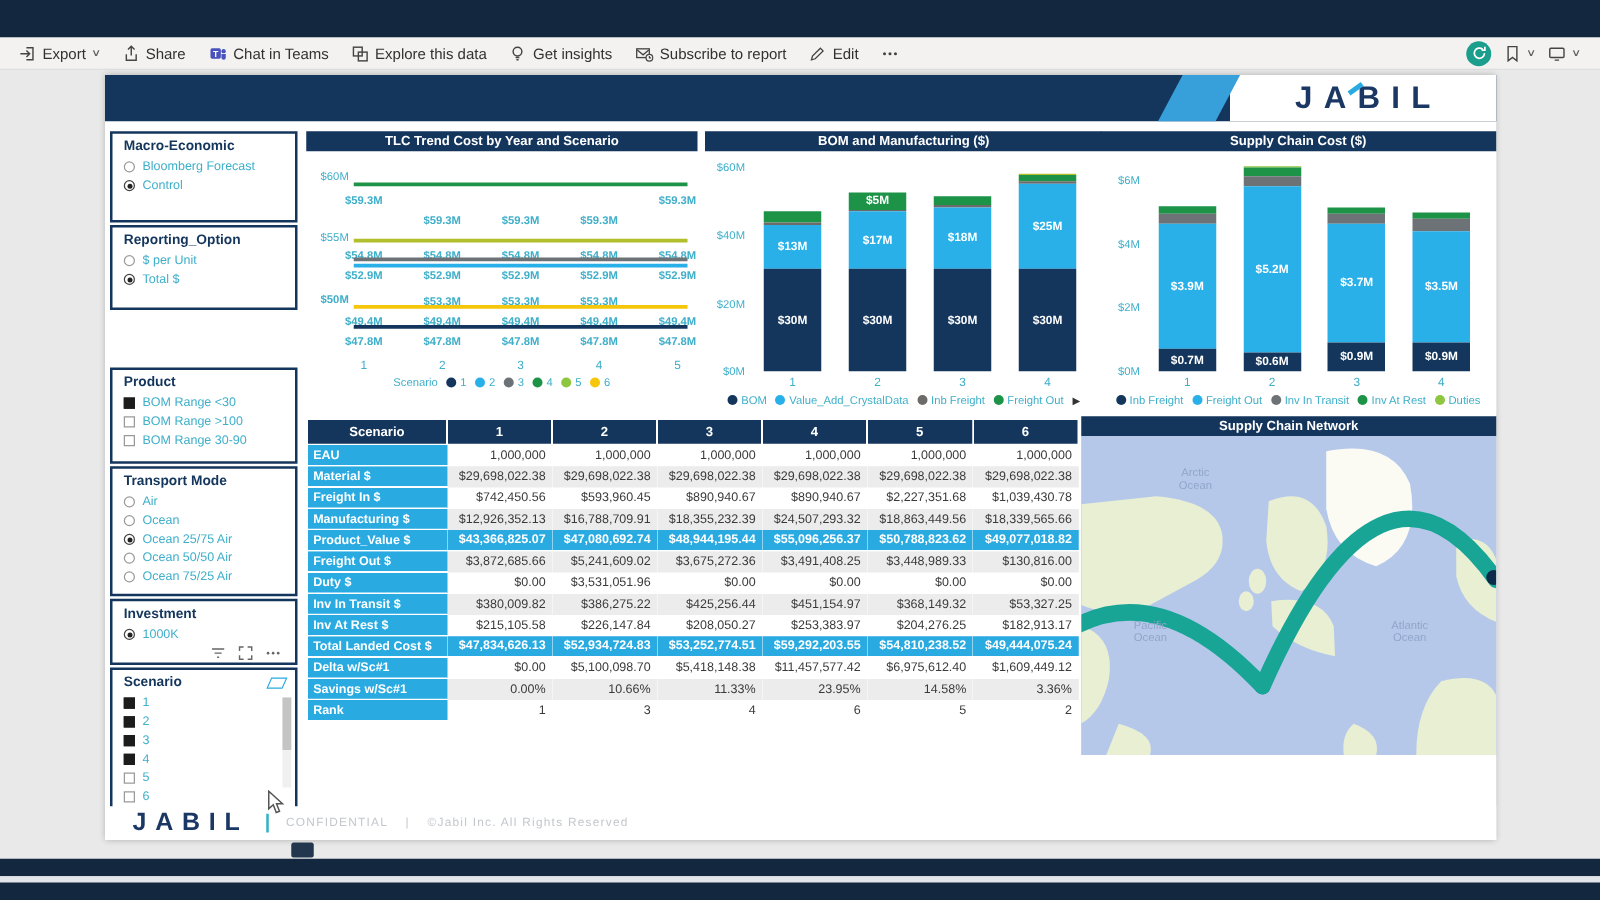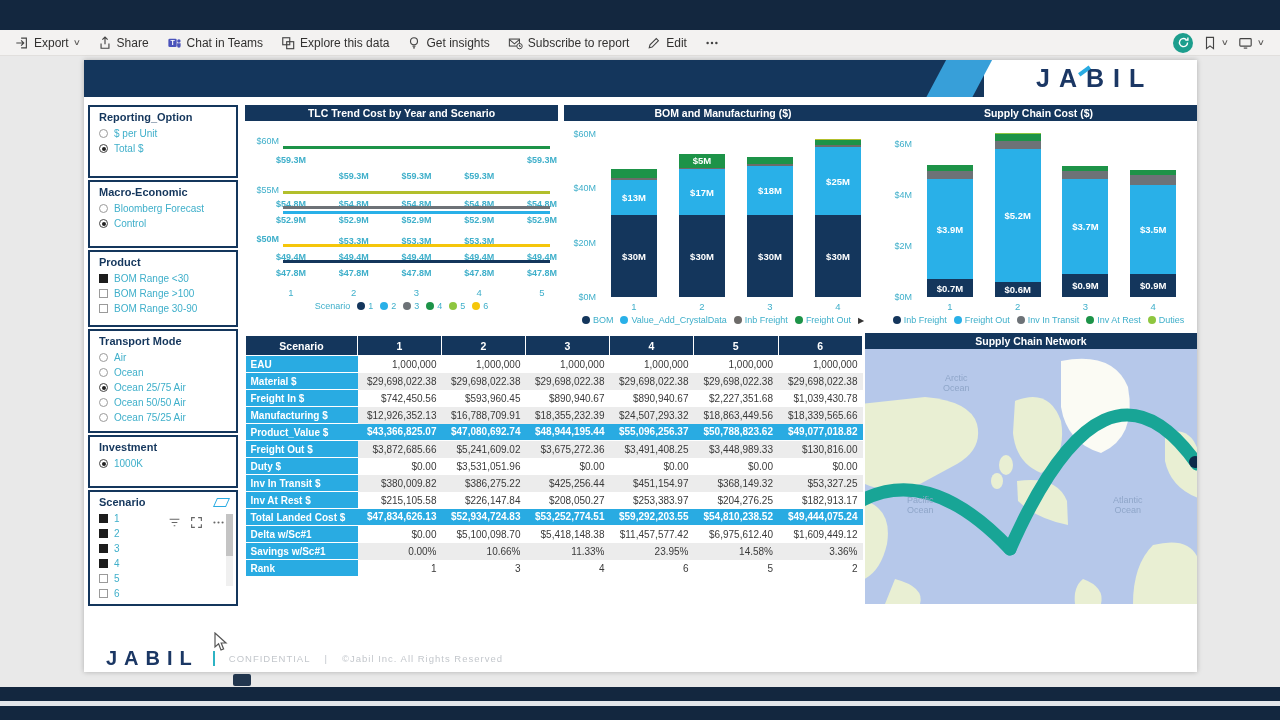--- a/index.html
+++ b/index.html
@@ -24,21 +24,21 @@
   .page{left:84px;top:60px;width:1113px;height:612px;background:#fff;box-shadow:0 0 5px rgba(0,0,0,.25);}
   .banner{left:0;top:0;width:1113px;height:37px;background:#14365c;overflow:hidden;}
   .banner-white{position:absolute;left:900px;top:0;width:213px;height:37px;background:#fff;}
   .banner-slash{position:absolute;left:852px;top:-4px;width:46px;height:46px;background:#379fd9;transform:skewX(-28deg);}
   .banner-logo{position:absolute;left:952px;top:4px;font-size:25px;font-weight:bold;color:#1b3764;letter-spacing:9px;}
   .banner-arrow{position:absolute;left:994px;top:9px;width:13px;height:4px;background:#29abe2;transform:rotate(-36deg);}
   
   .sidebar{left:4px;top:45px;width:150px;display:flex;flex-direction:column;gap:2px;}
   .card{border:2px solid #14365c;background:#fff;box-sizing:border-box;padding:4px 6px 3px 9px;position:relative;}
   .card:nth-of-type(1){min-height:73px;} .card:nth-of-type(2){min-height:68px;}
-  .card:nth-of-type(3){min-height:77px;} .card:nth-of-type(4){min-height:104px;}
+  .card:nth-of-type(3){min-height:77px;margin-top:44px;} .card:nth-of-type(4){min-height:104px;}
   .card:nth-of-type(5){min-height:53px;} .card:nth-of-type(6){min-height:48px;}
   .card:nth-of-type(7){min-height:101px;}
   .card-title{font-size:11px;font-weight:bold;color:#14365c;margin-bottom:3px;}
   .opt{display:flex;align-items:center;gap:6px;font-size:10px;color:#3fafca;line-height:15px;height:15px;}
   .radio{width:9px;height:9px;border:1px solid #9a9a9a;border-radius:50%;box-sizing:border-box;flex:none;position:relative;}
   .radio.sel{border-color:#444;}
   .radio.sel::after{content:"";position:absolute;left:1.5px;top:1.5px;width:4px;height:4px;border-radius:50%;background:#222;}
   .check{width:9px;height:9px;border:1px solid #9a9a9a;box-sizing:border-box;flex:none;}
   .check.sel{background:#1c1c1c;border-color:#1c1c1c;}
   .eraser{position:absolute;right:8px;top:6px;width:11px;height:7px;border:1.4px solid #29abe2;transform:skewX(-24deg);}
@@ -203,39 +203,39 @@
 
     <div class="abs banner">
       <div class="banner-white"></div>
       <div class="banner-slash"></div>
       <div class="banner-logo">JABIL</div>
       <div class="banner-arrow"></div>
     </div>
 
     <div class="abs sidebar" id="sidebar">
         <div class="card">
+          <div class="card-title">Macro-Economic</div>
+          <div class="opt">
+            <span class="radio"></span>
+            <span>Bloomberg Forecast</span>
+          </div>
+          <div class="opt">
+            <span class="radio sel"></span>
+            <span>Control</span>
+          </div>
+        </div>
+        <div class="card">
           <div class="card-title">Reporting_Option</div>
           <div class="opt">
             <span class="radio"></span>
             <span>$ per Unit</span>
           </div>
           <div class="opt">
             <span class="radio sel"></span>
             <span>Total $</span>
-          </div>
-        </div>
-        <div class="card">
-          <div class="card-title">Macro-Economic</div>
-          <div class="opt">
-            <span class="radio"></span>
-            <span>Bloomberg Forecast</span>
-          </div>
-          <div class="opt">
-            <span class="radio sel"></span>
-            <span>Control</span>
           </div>
         </div>
         <div class="card">
           <div class="card-title">Product</div>
           <div class="opt">
             <span class="check sel"></span>
             <span>BOM Range &lt;30</span>
           </div>
           <div class="opt">
             <span class="check"></span>

